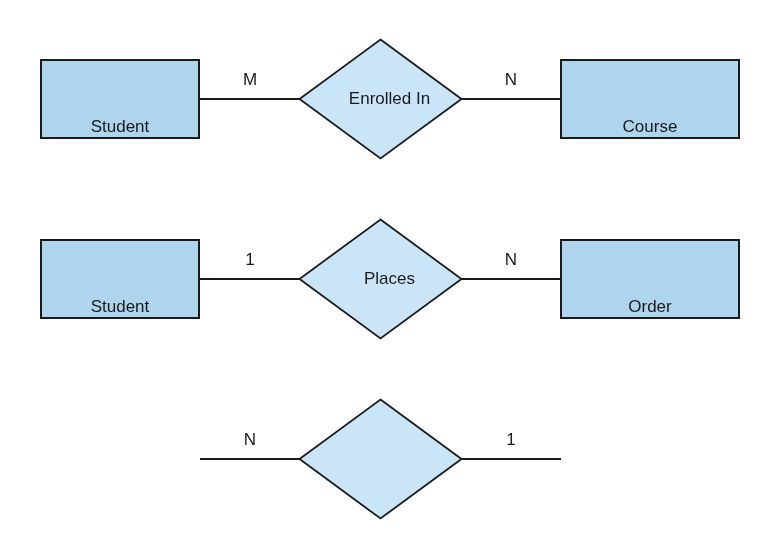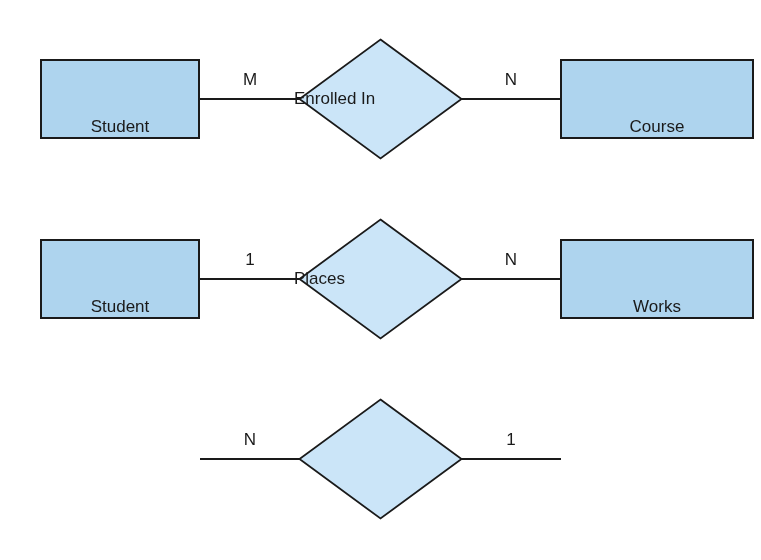--- a/index.html
+++ b/index.html
@@ -35,21 +35,21 @@
     height: 80px;
     box-sizing: border-box;
     background: #aed4ee;
     border: 2px solid #1a1a1a;
     display: flex;
     align-items: flex-end;
     justify-content: center;
     font-size: 17px;
   }
   .entity-left  { left: 40px; }
-  .entity-right { left: 560px; width: 194px; }
+  .entity-right { left: 560px; width: 180px; }
 
   .connector {
     position: absolute;
     top: 98px;
     height: 2px;
     background: #1a1a1a;
   }
   .connector-left  { left: 200px; width: 100px; }
   .connector-right { left: 461px; width: 100px; }
 
@@ -73,24 +73,25 @@
     height: 122px;
   }
   .diamond-svg polygon {
     fill: #cbe5f8;
     stroke: #1a1a1a;
     stroke-width: 1.8;
     stroke-linejoin: miter;
   }
   .relationship-label {
     position: absolute;
-    left: 294px;
+    left: 307px;
     top: 89px;
     width: 165px;
     height: 20px;
+    text-align: center;
     font-size: 17px;
     line-height: 20px;
   }
 </style>
 </head>
 <body>
 
 <div class="canvas">
 
   <div class="row row-0">
@@ -116,21 +117,21 @@
     </div>
     <div class="connector connector-left"></div>
     <div class="cardinality cardinality-left">1</div>
     <svg class="diamond-svg" viewBox="0 0 165 122">
       <polygon points="82.5,1.5 163.5,61 82.5,120.5 1.5,61"></polygon>
     </svg>
     <div class="relationship-label">Places</div>
     <div class="cardinality cardinality-right">N</div>
     <div class="connector connector-right"></div>
     <div class="entity entity-right">
-      <span>Works</span>
+      <span>Order</span>
     </div>
   </div>
 
   <div class="row row-2">
     <div class="connector connector-left"></div>
     <div class="cardinality cardinality-left">N</div>
     <svg class="diamond-svg" viewBox="0 0 165 122">
       <polygon points="82.5,1.5 163.5,61 82.5,120.5 1.5,61"></polygon>
     </svg>
     <div class="cardinality cardinality-right">1</div>

